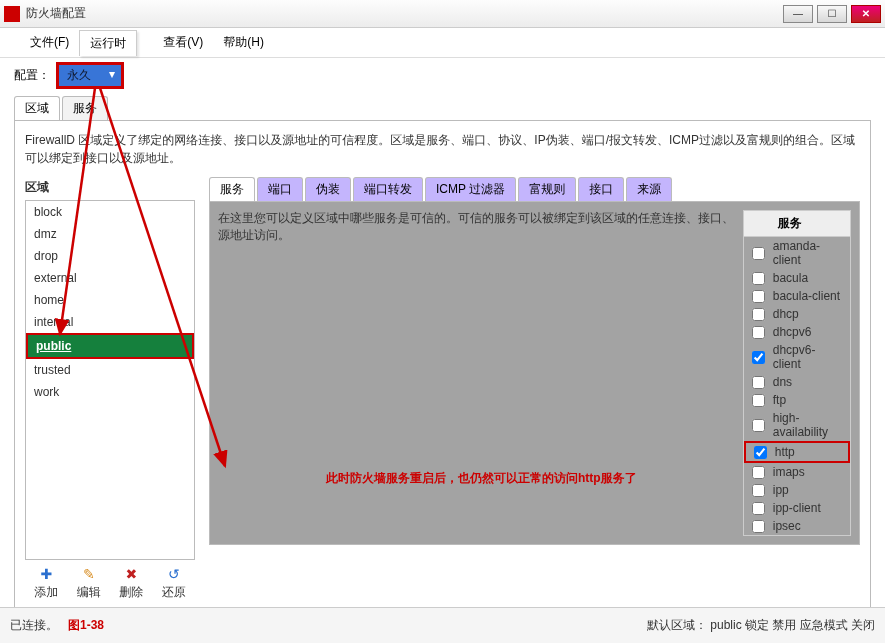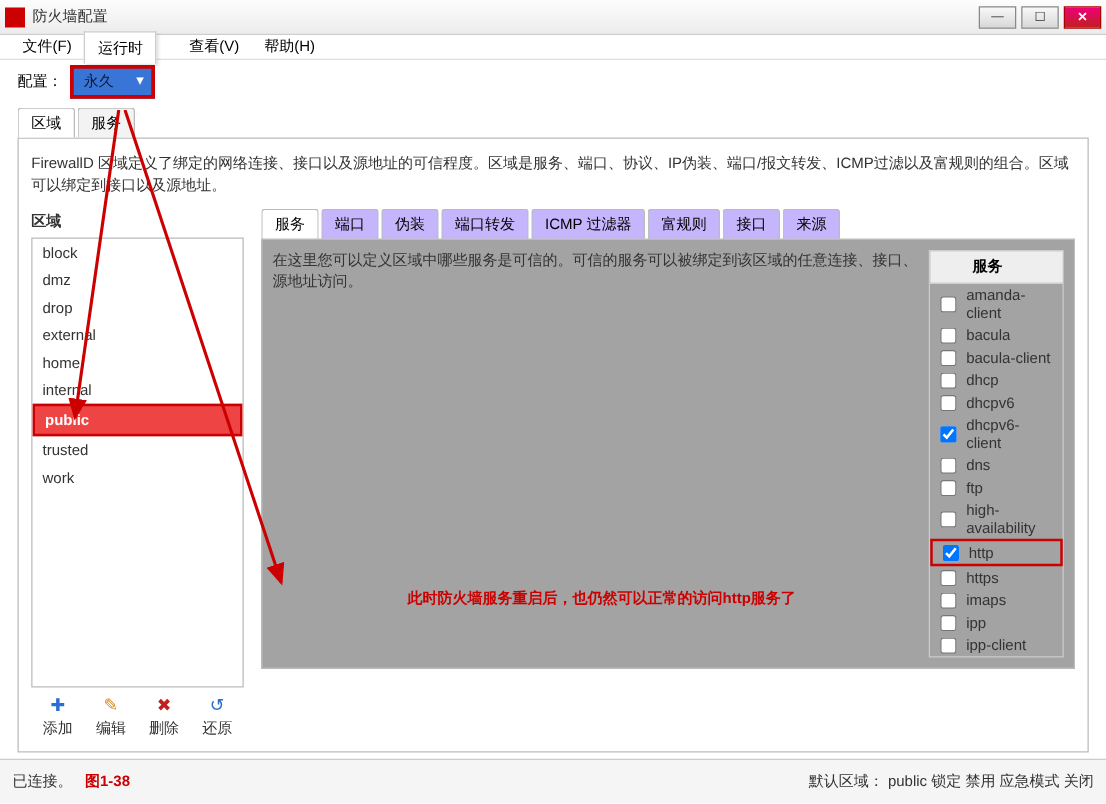--- a/index.html
+++ b/index.html
@@ -7,38 +7,38 @@
 .titlebar { height: 28px; background: linear-gradient(#fdfdfd,#ececec); border-bottom: 1px solid #ccc; display: flex; align-items: center; padding: 0 4px; }
 .titlebar .icon { width: 16px; height: 16px; background: #c00; margin-right: 6px; }
 .titlebar .title { flex: 1; color: #333; }
 .winbtns { display: flex; gap: 4px; }
 .winbtn { width: 30px; height: 18px; border: 1px solid #888; background: linear-gradient(#f8f8f8,#d8d8d8); display: flex; align-items: center; justify-content: center; font-size: 10px; color: #333; }
 .winbtn.close { background: linear-gradient(#e07,#c02020); color: #fff; border-color: #a00; }
 .winbtn.close::before { content: "✕"; font-weight: bold; }
 .winbtn.min::before { content: "—"; }
 .winbtn.max { }
 .winbtn.max::before { content: "☐"; }
-.menubar { height: 20px; display: flex; align-items: center; padding: 0 8px; gap: 0; border-bottom: 1px solid #ddd; }
+.menubar { height: 30px; display: flex; align-items: center; padding: 0 20px; gap: 0; border-bottom: 1px solid #ddd; }
 .menubar span { padding: 4px 10px; }
 .menubar .active { border: 1px solid #ccc; border-bottom: none; background: #fff; box-shadow: 2px 2px 2px rgba(0,0,0,0.1); }
 .configrow { height: 34px; display: flex; align-items: center; padding: 0 14px; gap: 6px; }
 .configrow .sel { background: #3875d7; color: #0f172a; padding: 2px 30px 2px 8px; border: 3px solid #c00; position: relative; }
 .configrow .sel::after { content: "▾"; position: absolute; right: 6px; color: #fff; }
 .maincontent { padding: 0 14px 8px 14px; }
 .maintabs { display: flex; align-items: flex-end; height: 22px; margin-top: 6px; }
 .maintab { padding: 3px 10px; border: 1px solid #bbb; border-bottom: none; background: #f3f3f3; margin-right: 2px; border-radius: 3px 3px 0 0; }
 .maintab.active { background: #fff; color: #000; }
 .panel { border: 1px solid #bbb; padding: 10px; background: #fff; }
 .description { color: #333; line-height: 1.5; margin-bottom: 12px; }
 .cols { display: flex; gap: 14px; }
 .leftcol { width: 170px; display: flex; flex-direction: column; }
 .leftcol .heading { font-weight: bold; color: #333; margin-bottom: 4px; }
 .zonelist { border: 1px solid #bbb; background: #fff; height: 360px; overflow: hidden; }
 .zonelist .item { padding: 4px 8px; color: #333; }
-.zonelist .item.sel { background: #ef4444; color: #fff; font-weight: bold; border: 2px solid #c00; }
+.zonelist .item.sel { background: #15803d; color: #fff; font-weight: bold; border: 2px solid #c00; text-decoration: underline; }
 .zonetoolbar { display: flex; justify-content: space-around; padding: 6px 0 0 0; }
 .zonetoolbar .btn { display: flex; flex-direction: column; align-items: center; gap: 2px; color: #333; }
 .zicon { width: 16px; height: 16px; display: flex; align-items: center; justify-content: center; font-size: 14px; }
 .rightcol { flex: 1; display: flex; flex-direction: column; }
 .subtabs { display: flex; align-items: flex-end; height: 22px; }
 .subtab { padding: 3px 10px; border: 1px solid #bbb; border-bottom: none; background: #c4b5fd; margin-right: 2px; border-radius: 3px 3px 0 0; }
 .subtab.active { background: #fff; color: #000; }
 .subpanel { border: 1px solid #bbb; padding: 8px; background: #a3a3a3; display: flex; flex-direction: row; }
 .subdesc { color: #333; margin-bottom: 6px; }
 .svclist { border: 1px solid #ccc; overflow-y: scroll; height: 326px; }
@@ -168,24 +168,20 @@
                 <div class="svcrow">
                   <input type="checkbox" style="">
                   <span class="lbl">high-availability</span>
                 </div>
                 <div class="svcrow hl">
                   <input type="checkbox" checked="" style="">
                   <span class="lbl">http</span>
                 </div>
                 <div class="svcrow">
                   <input type="checkbox" style="">
-                  <span class="lbl">https</span>
-                </div>
-                <div class="svcrow">
-                  <input type="checkbox" style="">
                   <span class="lbl">imaps</span>
                 </div>
                 <div class="svcrow">
                   <input type="checkbox" style="">
                   <span class="lbl">ipp</span>
                 </div>
                 <div class="svcrow">
                   <input type="checkbox" style="">
                   <span class="lbl">ipp-client</span>
                 </div>

